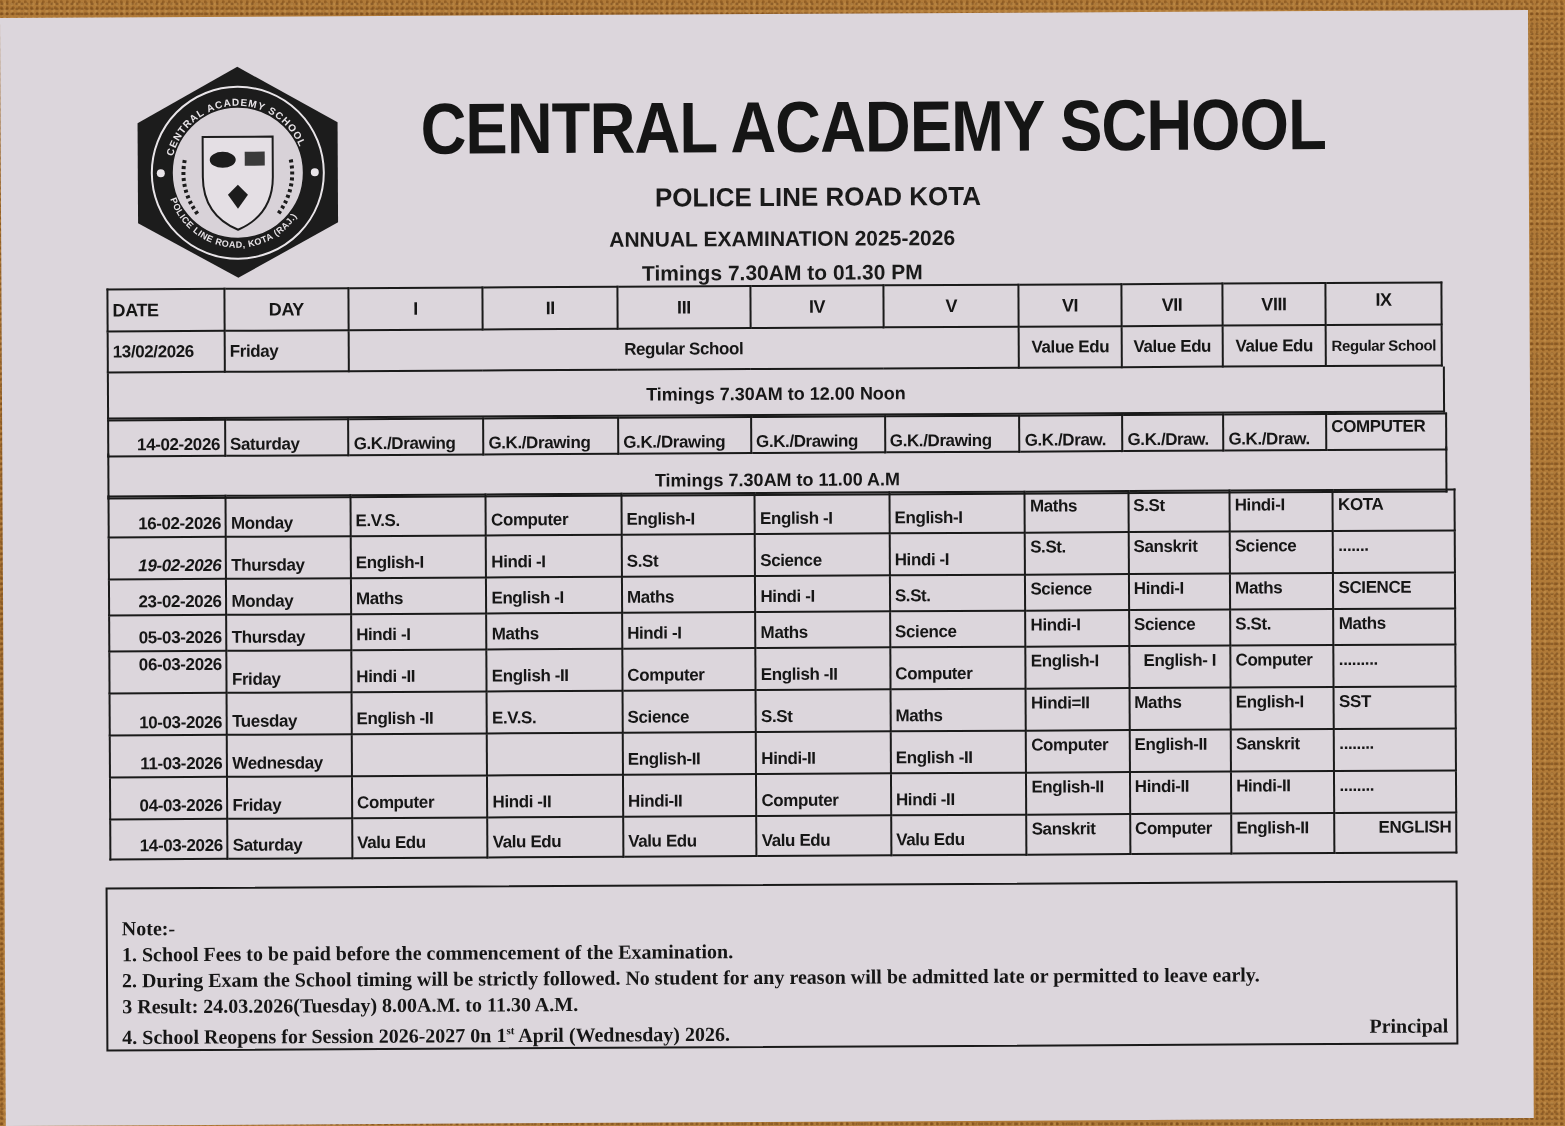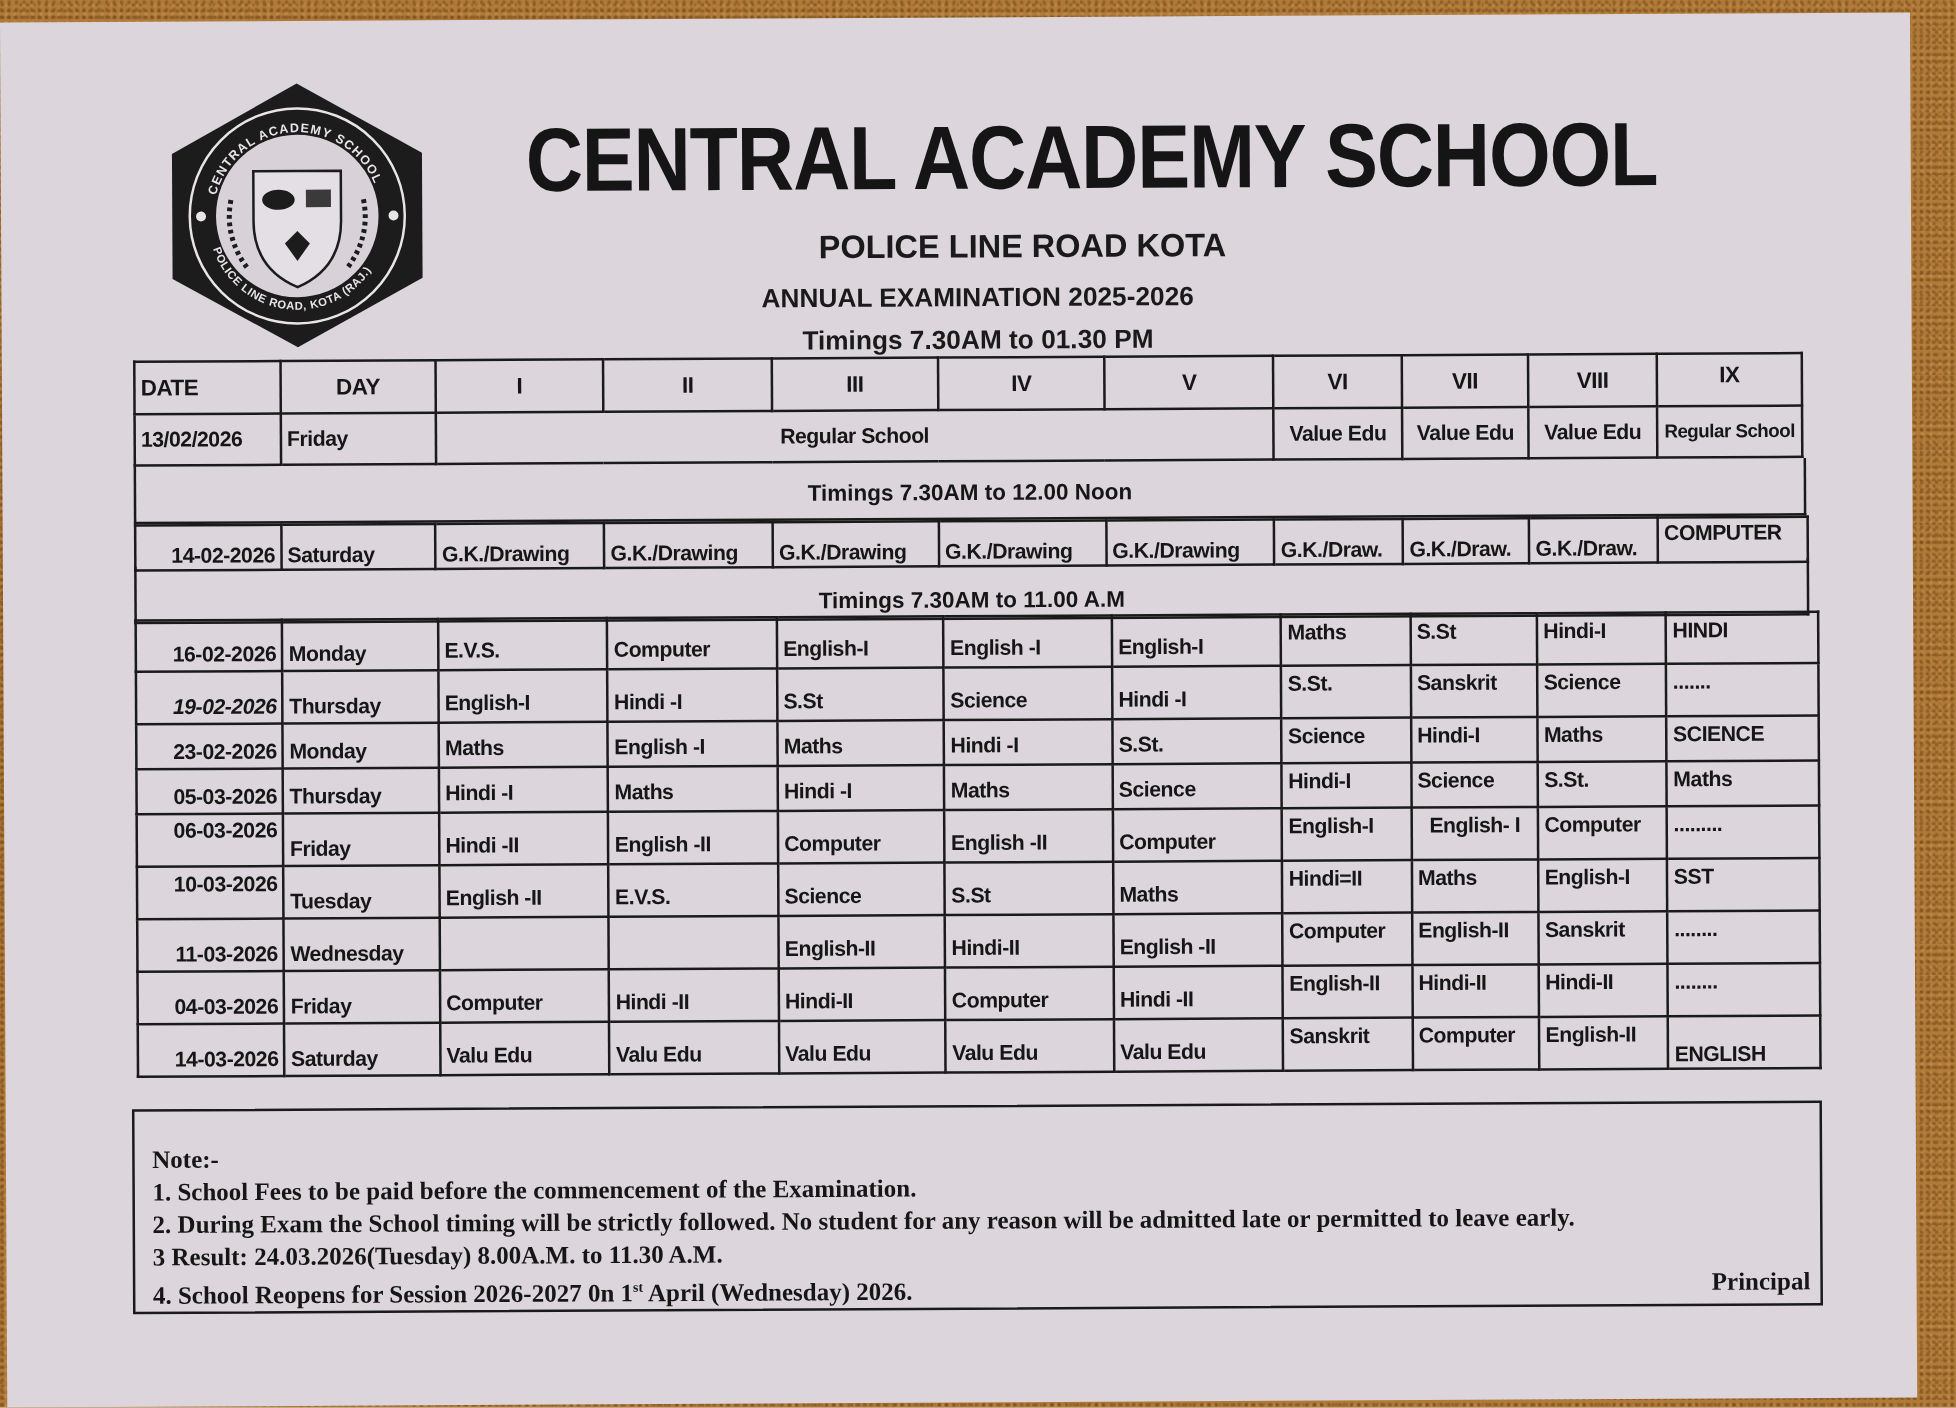--- a/index.html
+++ b/index.html
@@ -242,21 +242,21 @@
           <td class="c-date" style="vertical-align: bottom; padding-bottom: 2px;">16-02-2026</td>
           <td style="vertical-align: bottom; padding-bottom: 2px;">Monday</td>
           <td style="vertical-align: bottom; padding-bottom: 4px;">E.V.S.</td>
           <td style="vertical-align: bottom; padding-bottom: 4px;">Computer</td>
           <td style="vertical-align: bottom; padding-bottom: 4px;">English-I</td>
           <td style="vertical-align: bottom; padding-bottom: 4px;">English -I</td>
           <td style="vertical-align: bottom; padding-bottom: 4px;">English-I</td>
           <td style="vertical-align: top; padding-top: 4px;">Maths</td>
           <td style="vertical-align: top; padding-top: 4px;">S.St</td>
           <td style="vertical-align: top; padding-top: 4px;">Hindi-I</td>
-          <td style="vertical-align: top; padding-top: 4px;">HINDI</td>
+          <td style="vertical-align: top; padding-top: 4px;">KOTA</td>
         </tr>
         <tr style="height: 42px;">
           <td class="c-date" style="vertical-align: bottom; padding-bottom: 2px; font-style: italic;">19-02-2026</td>
           <td style="vertical-align: bottom; padding-bottom: 2px;">Thursday</td>
           <td style="vertical-align: bottom; padding-bottom: 4px;">English-I</td>
           <td style="vertical-align: bottom; padding-bottom: 4px;">Hindi -I</td>
           <td style="vertical-align: bottom; padding-bottom: 4px;">S.St</td>
           <td style="vertical-align: bottom; padding-bottom: 4px;">Science</td>
           <td style="vertical-align: bottom; padding-bottom: 4px;">Hindi -I</td>
           <td style="vertical-align: top; padding-top: 4px;">S.St.</td>
@@ -297,21 +297,21 @@
           <td style="vertical-align: bottom; padding-bottom: 4px;">English -II</td>
           <td style="vertical-align: bottom; padding-bottom: 4px;">Computer</td>
           <td style="vertical-align: bottom; padding-bottom: 4px;">English -II</td>
           <td style="vertical-align: bottom; padding-bottom: 4px;">Computer</td>
           <td style="vertical-align: top; padding-top: 4px;">English-I</td>
           <td style="vertical-align: top; padding-top: 4px; text-align: center;">English- I</td>
           <td style="vertical-align: top; padding-top: 4px;">Computer</td>
           <td style="vertical-align: top; padding-top: 4px;">.........</td>
         </tr>
         <tr style="height: 42px;">
-          <td class="c-date" style="vertical-align: bottom; padding-bottom: 16px; margin-left: 32px;">10-03-2026</td>
+          <td class="c-date" style="vertical-align: bottom; padding-bottom: 1px; margin-left: 32px;">10-03-2026</td>
           <td style="vertical-align: bottom; padding-bottom: 2px;">Tuesday</td>
           <td style="vertical-align: bottom; padding-bottom: 4px;">English -II</td>
           <td style="vertical-align: bottom; padding-bottom: 4px;">E.V.S.</td>
           <td style="vertical-align: bottom; padding-bottom: 4px;">Science</td>
           <td style="vertical-align: bottom; padding-bottom: 4px;">S.St</td>
           <td style="vertical-align: bottom; padding-bottom: 4px;">Maths</td>
           <td style="vertical-align: top; padding-top: 4px;">Hindi=II</td>
           <td style="vertical-align: top; padding-top: 4px;">Maths</td>
           <td style="vertical-align: top; padding-top: 4px;">English-I</td>
           <td style="vertical-align: top; padding-top: 4px;">SST</td>
@@ -346,21 +346,21 @@
           <td class="c-date" style="vertical-align: bottom; padding-bottom: 2px;">14-03-2026</td>
           <td style="vertical-align: bottom; padding-bottom: 2px;">Saturday</td>
           <td style="vertical-align: bottom; padding-bottom: 4px;">Valu Edu</td>
           <td style="vertical-align: bottom; padding-bottom: 4px;">Valu Edu</td>
           <td style="vertical-align: bottom; padding-bottom: 4px;">Valu Edu</td>
           <td style="vertical-align: bottom; padding-bottom: 4px;">Valu Edu</td>
           <td style="vertical-align: bottom; padding-bottom: 4px;">Valu Edu</td>
           <td style="vertical-align: top; padding-top: 4px;">Sanskrit</td>
           <td style="vertical-align: top; padding-top: 4px;">Computer</td>
           <td style="vertical-align: top; padding-top: 4px;">English-II</td>
-          <td style="vertical-align: top; padding-top: 20px;">ENGLISH</td>
+          <td style="vertical-align: top; padding-top: 4px; text-align: right;">ENGLISH</td>
         </tr>
       </tbody>
   </table>
 
   <div class="notes">
     <div class="note-line">Note:-</div>
     <div class="note-line">1.  School Fees to be paid before the commencement of the Examination.</div>
     <div class="note-line">2.  During Exam the School timing will be strictly followed. No student for any reason will be admitted late or permitted to leave early.</div>
     <div class="note-line">3   Result: 24.03.2026(Tuesday) 8.00A.M. to 11.30 A.M.</div>
     <div class="note-line"><span>4. School Reopens for Session 2026-2027 0n 1</span><sup>st</sup><span> April (Wednesday) 2026.</span></div>

